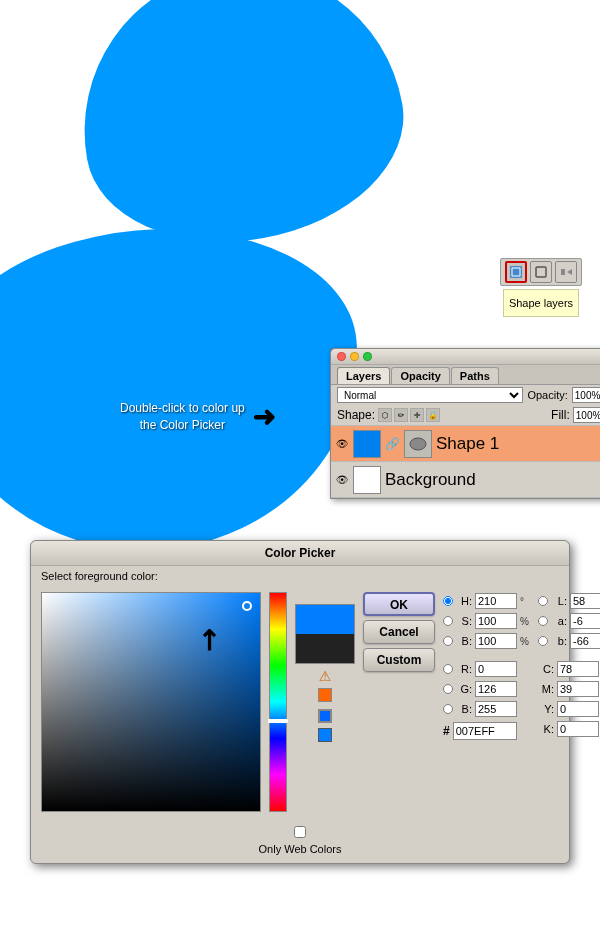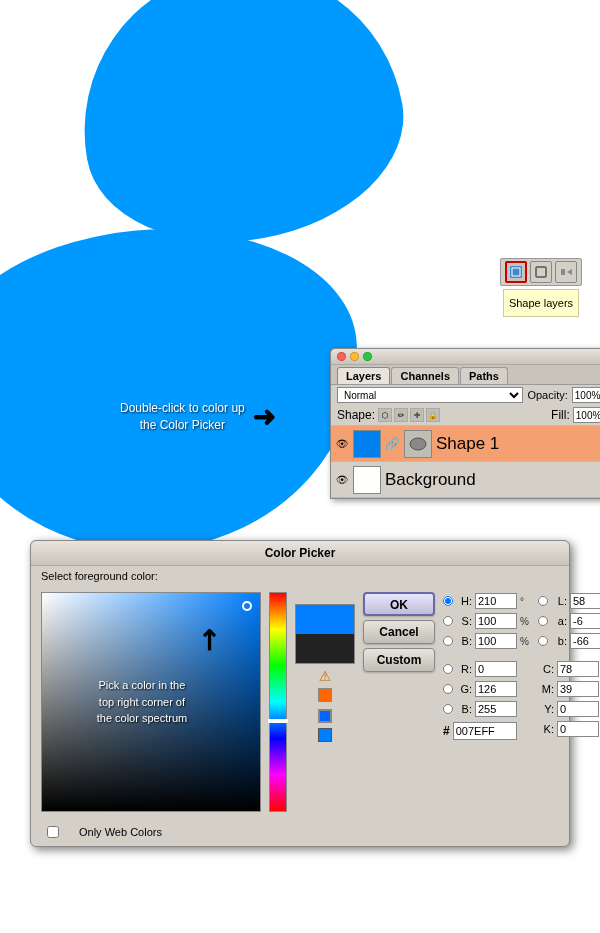--- a/index.html
+++ b/index.html
@@ -483,22 +483,23 @@
       font-size: 11px;
       border: 1px solid #888;
       padding: 0 2px;
       background: #fff;
     }
 
     
     .cp-bottom {
       display: flex;
       align-items: center;
-      gap: 20px;
+      gap: 5px;
       padding: 4px 16px 8px;
+      flex-direction: column;
     }
     .cp-bottom input[type=checkbox] {
       width: 12px; height: 12px;
     }
     .cp-bottom label {
       font-size: 11px;
       color: #000;
     }
 
     
@@ -546,21 +547,21 @@
 <div class="layers-panel">
   <div class="panel-titlebar">
     <div class="traffic-lights">
       <div class="tl tl-close"></div>
       <div class="tl tl-min"></div>
       <div class="tl tl-max"></div>
     </div>
   </div>
   <div class="panel-tabs">
     <div class="panel-tab active">Layers</div>
-    <div class="panel-tab">Channels</div>
+    <div class="panel-tab">Opacity</div>
     <div class="panel-tab">Paths</div>
     <div class="panel-tab-right">
       <span>▶</span>
     </div>
   </div>
   <div class="panel-row">
     <select class="blend-select">
       <option>Normal</option>
     </select>
     <label>Opacity:</label>
@@ -612,25 +613,20 @@
 </div>
 
 <div class="color-picker-dialog">
   <div class="cp-titlebar">Color Picker</div>
   <div style="padding: 4px 10px 0; font-size:11px; font-weight:normal;">Select foreground color:</div>
   <div class="cp-body">
 
     <div style="display:flex; flex-direction:column; gap:4px;">
       <div class="cp-spectrum">
         <div class="cp-spectrum-gradient"></div>
-        <div class="cp-spectrum-note">
-          <span>Pick a color in the</span><br>
-          <span>top right corner of</span><br>
-          <span>the color spectrum</span>
-        </div>
         <div class="cp-spectrum-arrow">↗</div>
         <div class="cp-spectrum-cursor"></div>
       </div>
     </div>
 
     <div class="cp-hue-strip">
       <div class="cp-hue-cursor"></div>
     </div>
 
     <div class="cp-preview-col">

